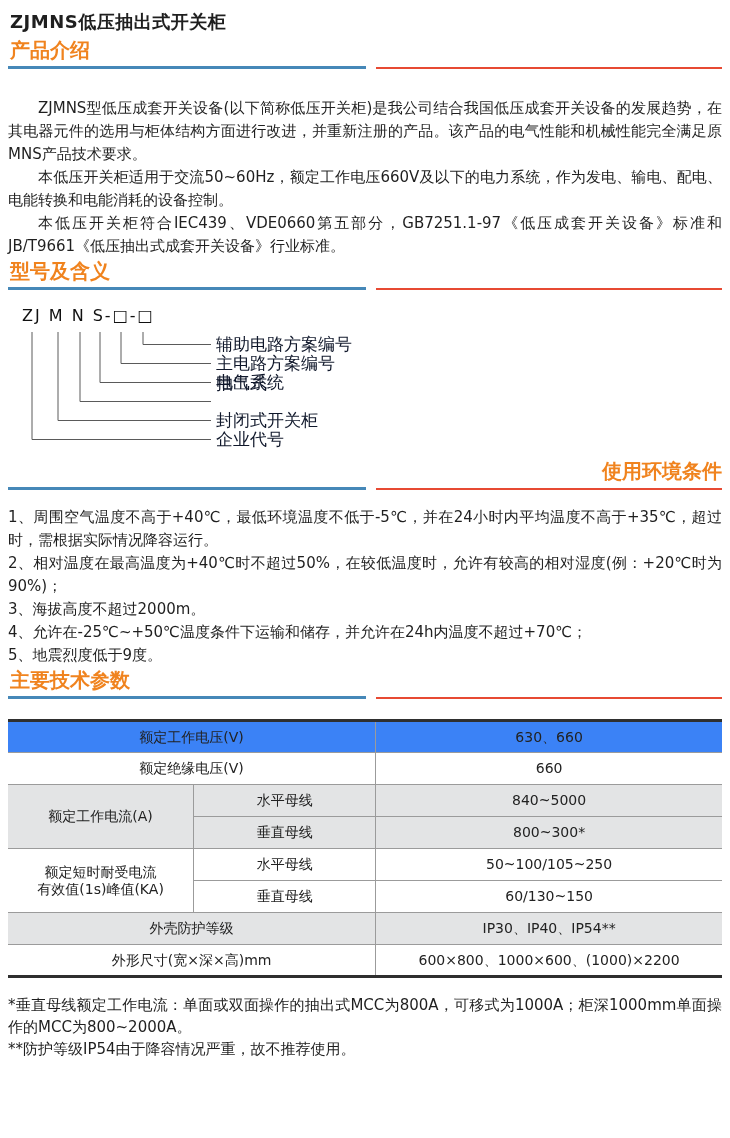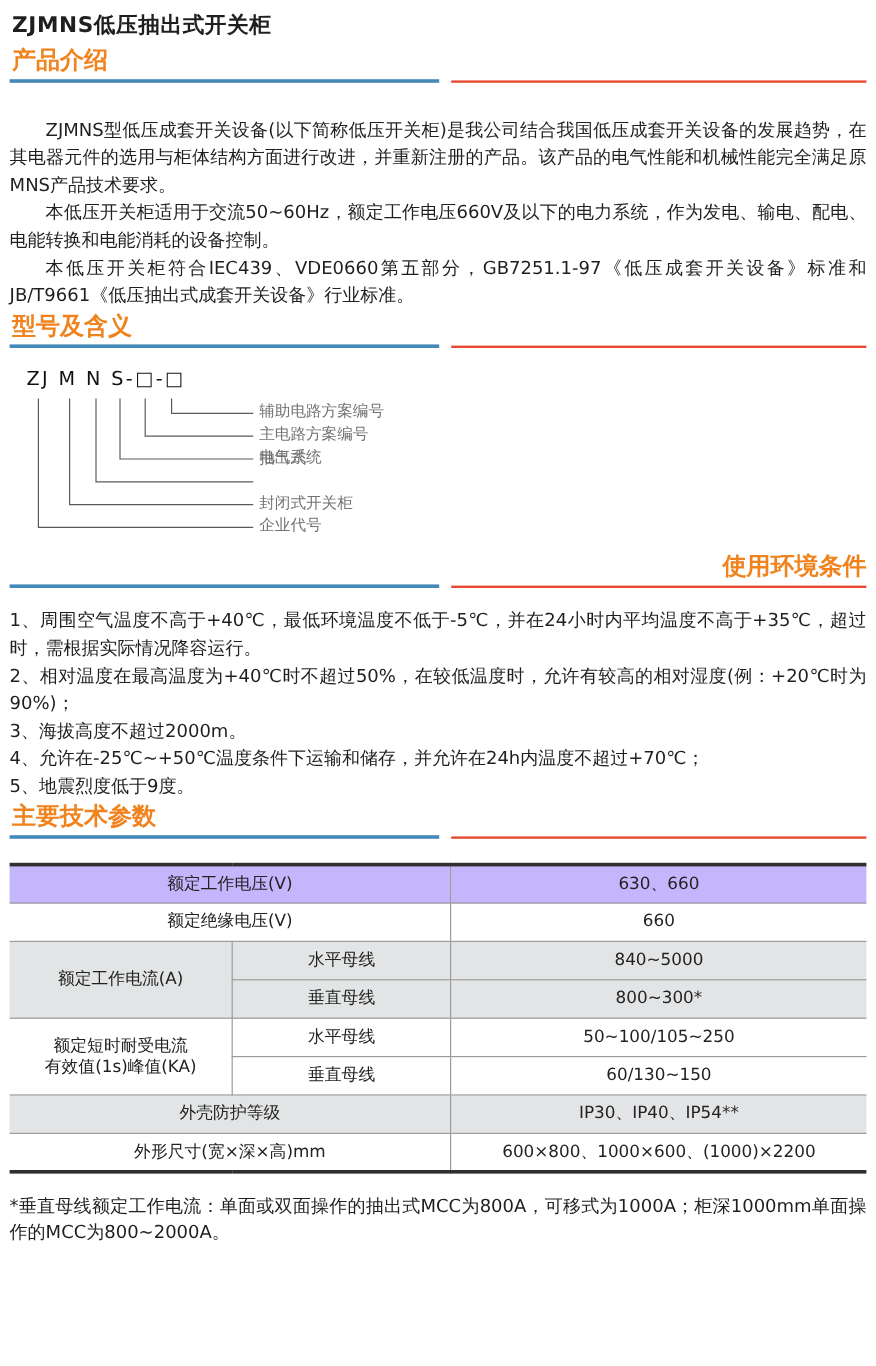--- a/index.html
+++ b/index.html
@@ -71,23 +71,23 @@
     top: 0;
     font-size: 16px;
     letter-spacing: 2px;
     color: #111;
     white-space: pre;
   }
   .model-lines { position: absolute; left: 0; top: 0; }
   .model-label {
     position: absolute;
     left: 202px;
-    font-size: 13px;
+    font-size: 17px;
     line-height: 18px;
-    color: #737373;
+    color: #0f172a;
     white-space: nowrap;
   }
 
   
   .env-list { margin-top: 16px; }
   .env-list p {
     font-size: 15px;
     line-height: 23px;
     text-align: justify;
     margin: 0;
@@ -107,21 +107,21 @@
     height: 32px;
     text-align: center;
     vertical-align: middle;
     font-size: 14px;
     line-height: 17px;
     color: #222;
     padding: 2px 4px;
   }
   table.params td.no-l { border-left: none; }
   table.params td.no-r { border-right: none; }
-  td.bg-dark  { background: #c4b5fd; }
+  td.bg-dark  { background: #3b82f6; }
   td.bg-light { background: #e3e4e5; }
 
   .footnotes { margin-top: 16px; }
   .footnotes p {
     font-size: 15px;
     line-height: 22px;
     text-align: justify;
     margin: 0;
   }
 </style>
@@ -229,15 +229,16 @@
       </tr>
       <tr>
         <td colspan="2" class="no-l">外形尺寸(宽×深×高)mm</td>
         <td class="no-r">600×800、1000×600、(1000)×2200</td>
       </tr>
     </tbody>
   </table>
 
   <div class="footnotes">
     <p>*垂直母线额定工作电流：单面或双面操作的抽出式MCC为800A，可移式为1000A；柜深1000mm单面操作的MCC为800~2000A。</p>
+    <p>**防护等级IP54由于降容情况严重，故不推荐使用。</p>
   </div>
 
 </div>
 
 </body></html>

